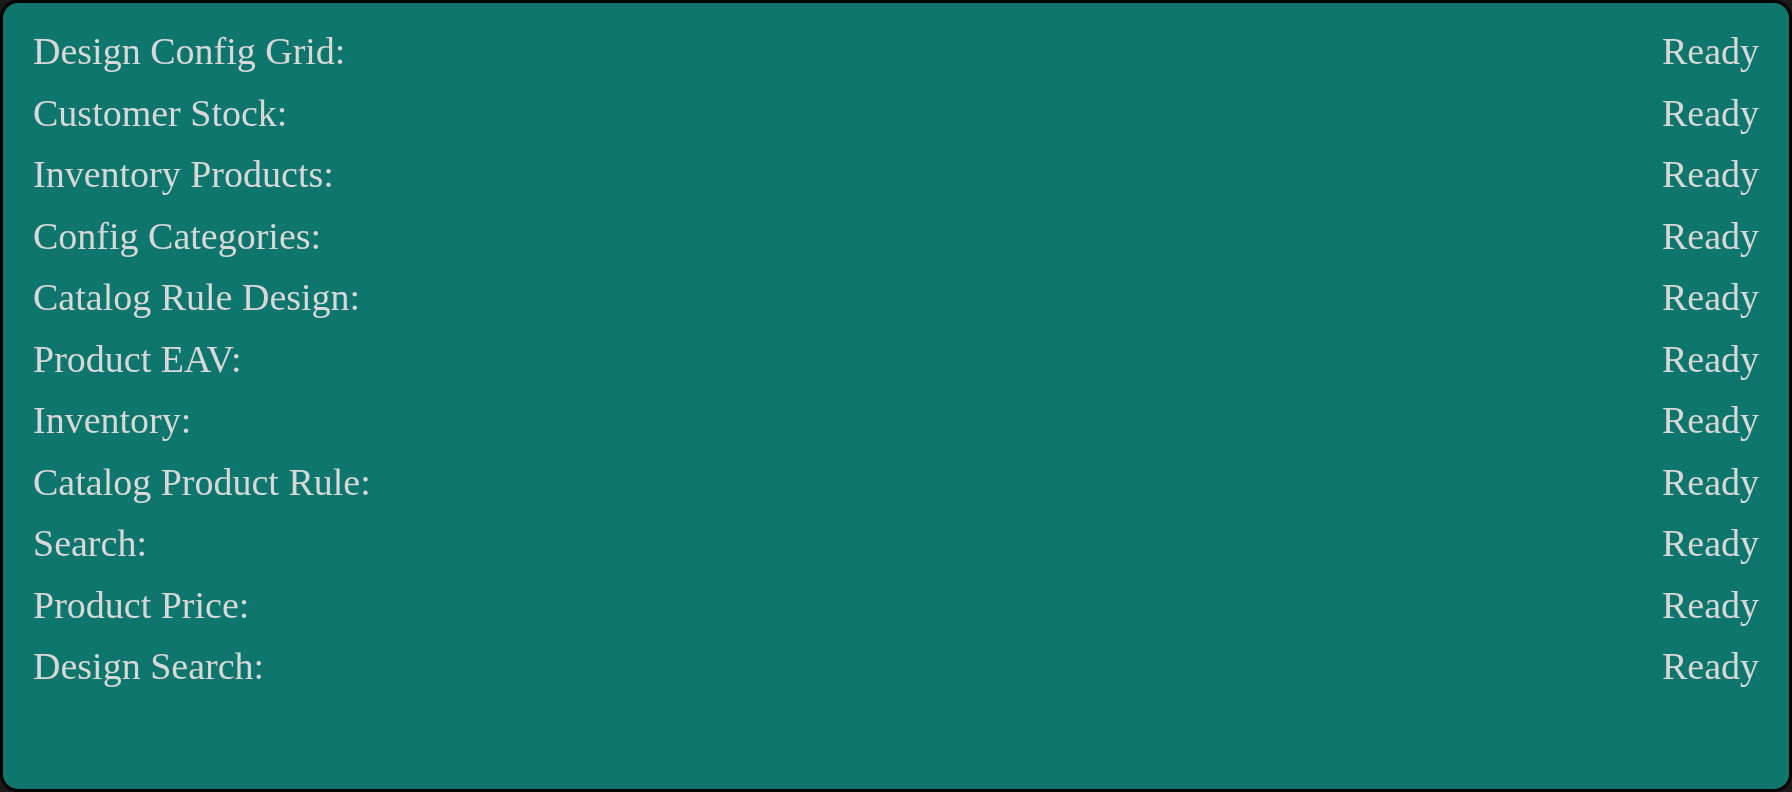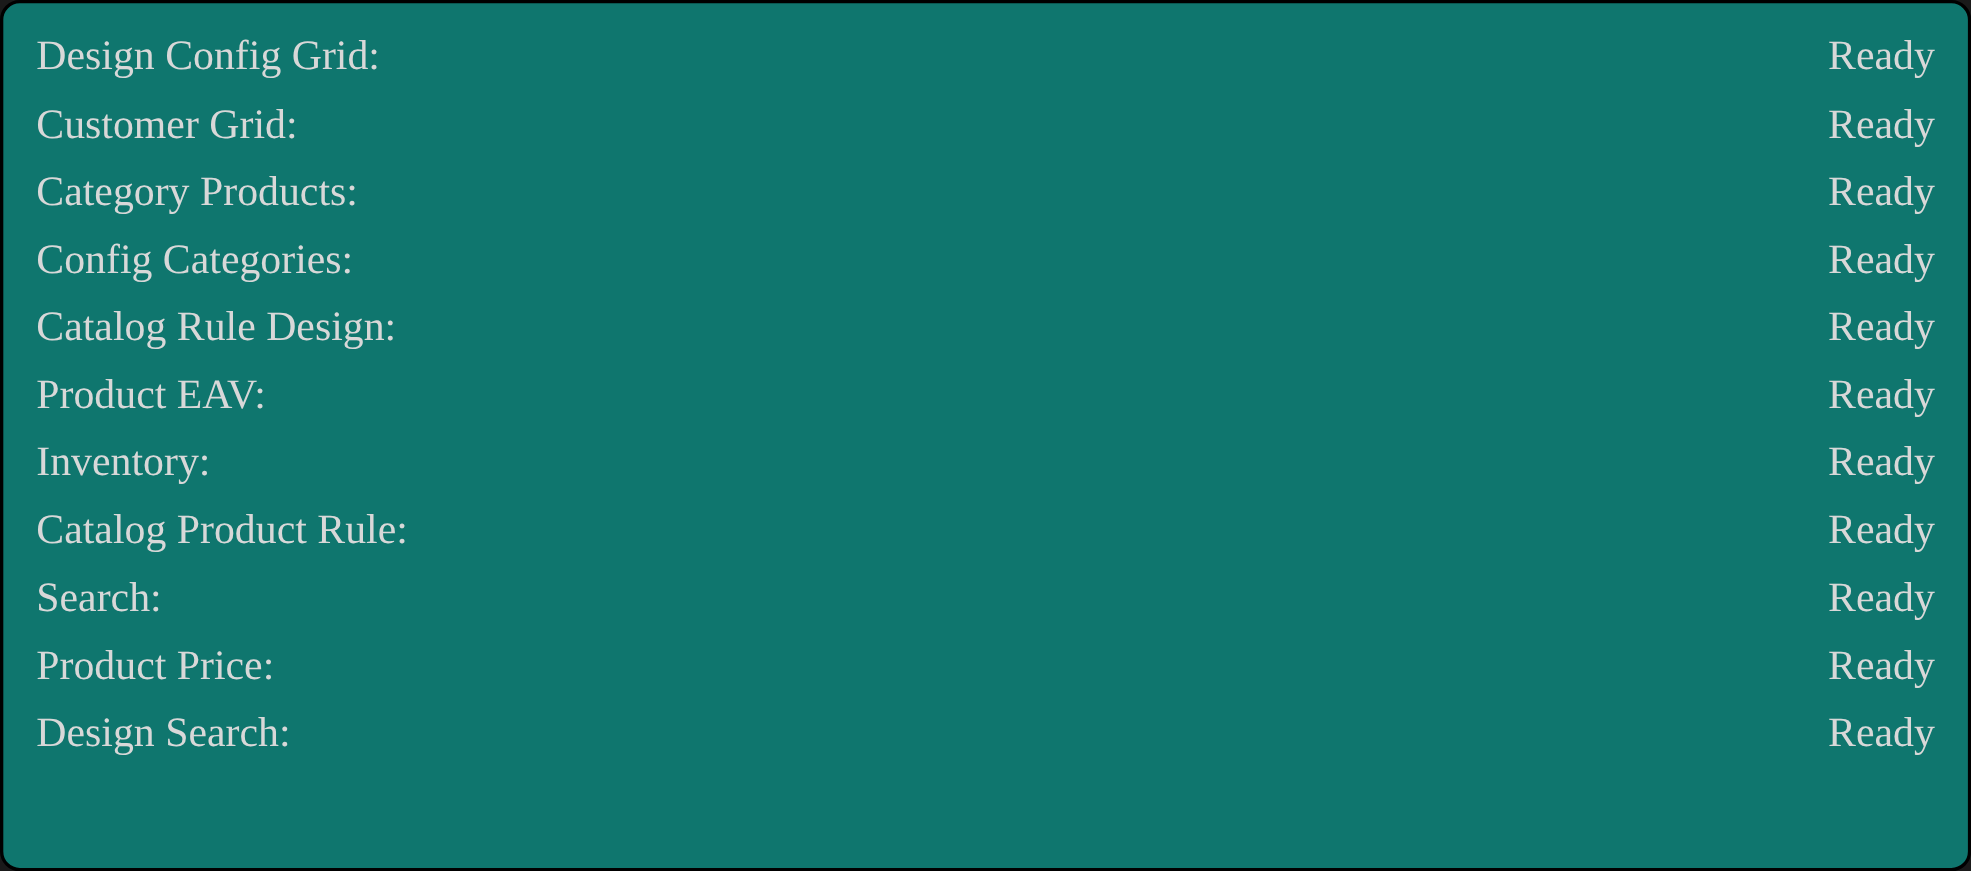--- a/index.html
+++ b/index.html
@@ -44,25 +44,25 @@
   </style>
 </head>
 <body>
 
 <div class="terminal-panel">
   <div class="row">
     <span class="label">Design Config Grid:</span>
     <span class="status">Ready</span>
   </div>
   <div class="row">
-    <span class="label">Customer Grid:</span>
+    <span class="label">Customer Stock:</span>
     <span class="status">Ready</span>
   </div>
   <div class="row">
-    <span class="label">Category Products:</span>
+    <span class="label">Inventory Products:</span>
     <span class="status">Ready</span>
   </div>
   <div class="row">
     <span class="label">Config Categories:</span>
     <span class="status">Ready</span>
   </div>
   <div class="row">
     <span class="label">Catalog Rule Design:</span>
     <span class="status">Ready</span>
   </div>

